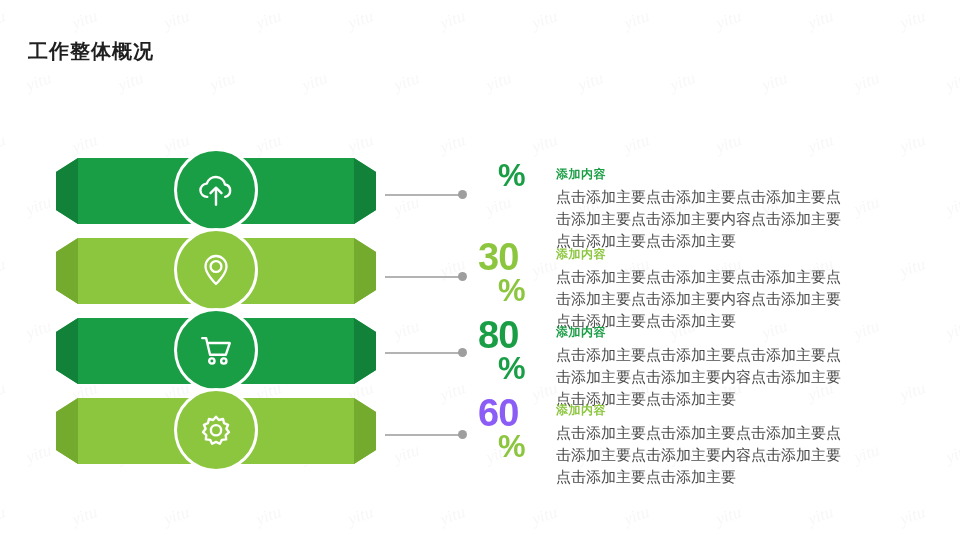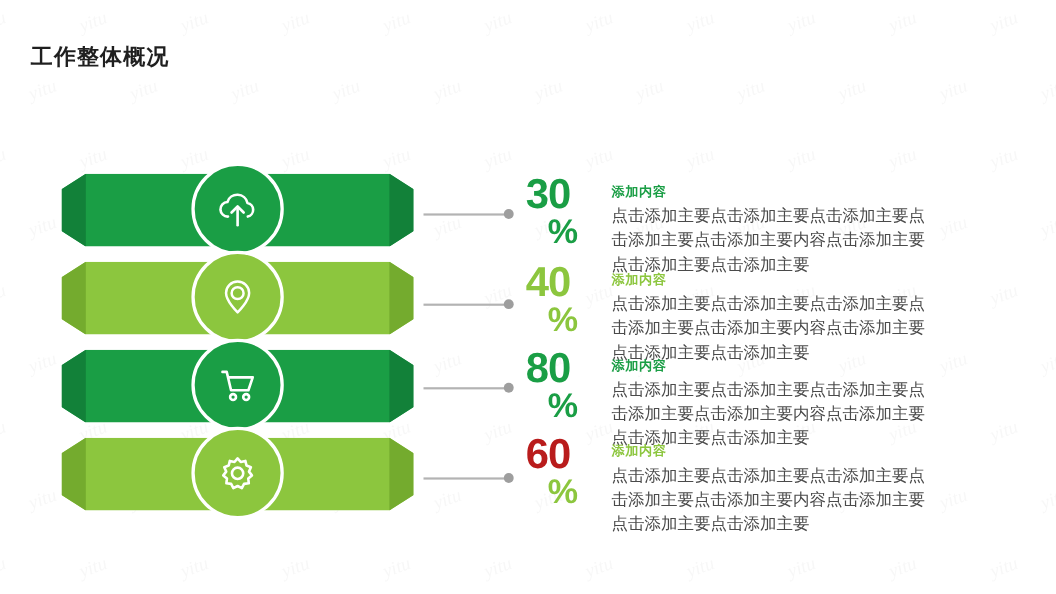--- a/index.html
+++ b/index.html
@@ -353,32 +353,31 @@
 </div>
 <div class="connector c3">
   <div class="line" style="background: rgb(179, 179, 179);"></div>
   <div class="dot" style="background: rgb(158, 158, 158);"></div>
 </div>
 
 <div id="content-list">
 
   <div class="content-row n0">
     <div class="pct-block">
-      <span class="pct-num" style="color: rgb(26, 158, 69);">30</span>
       <span class="pct-sign" style="color: rgb(26, 158, 69);">%</span>
     </div>
     <div class="text-block">
       <div class="row-heading" style="color: rgb(26, 158, 69);">添加内容</div>
       <div class="row-body" style="color: rgb(74, 74, 74);">点击添加主要点击添加主要点击添加主要点击添加主要点击添加主要内容点击添加主要点击添加主要点击添加主要</div>
     </div>
   </div>
 
   <div class="content-row n1">
     <div class="pct-block">
-      <span class="pct-num" style="color: rgb(140, 198, 62);">40</span>
+      <span class="pct-num" style="color: rgb(140, 198, 62);">30</span>
       <span class="pct-sign" style="color: rgb(140, 198, 62);">%</span>
     </div>
     <div class="text-block">
       <div class="row-heading" style="color: rgb(140, 198, 62);">添加内容</div>
       <div class="row-body" style="color: rgb(74, 74, 74);">点击添加主要点击添加主要点击添加主要点击添加主要点击添加主要内容点击添加主要点击添加主要点击添加主要</div>
     </div>
   </div>
 
   <div class="content-row n2">
     <div class="pct-block">
@@ -386,21 +385,21 @@
       <span class="pct-sign" style="color: rgb(26, 158, 69);">%</span>
     </div>
     <div class="text-block">
       <div class="row-heading" style="color: rgb(26, 158, 69);">添加内容</div>
       <div class="row-body" style="color: rgb(74, 74, 74);">点击添加主要点击添加主要点击添加主要点击添加主要点击添加主要内容点击添加主要点击添加主要点击添加主要</div>
     </div>
   </div>
 
   <div class="content-row n3">
     <div class="pct-block">
-      <span class="pct-num" style="color: #b91c1c;">60</span>
+      <span class="pct-num" style="color: #8b5cf6;">60</span>
       <span class="pct-sign" style="color: rgb(140, 198, 62);">%</span>
     </div>
     <div class="text-block">
       <div class="row-heading" style="color: rgb(140, 198, 62);">添加内容</div>
       <div class="row-body" style="color: rgb(74, 74, 74);">点击添加主要点击添加主要点击添加主要点击添加主要点击添加主要内容点击添加主要点击添加主要点击添加主要</div>
     </div>
   </div>
 
 </div>
 

